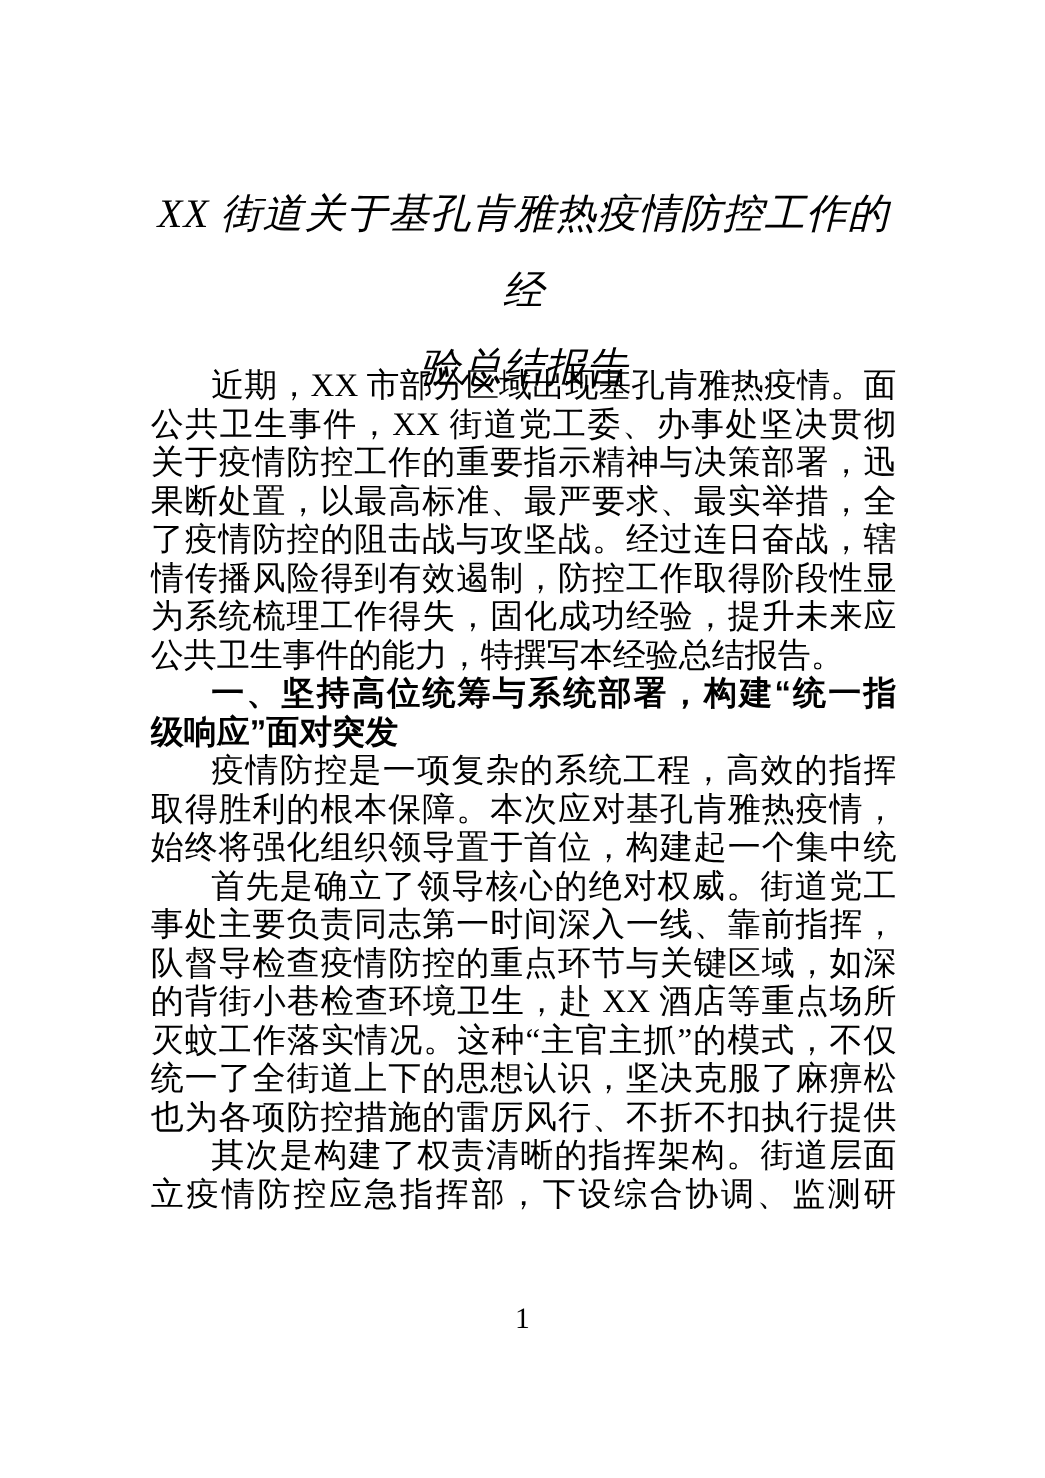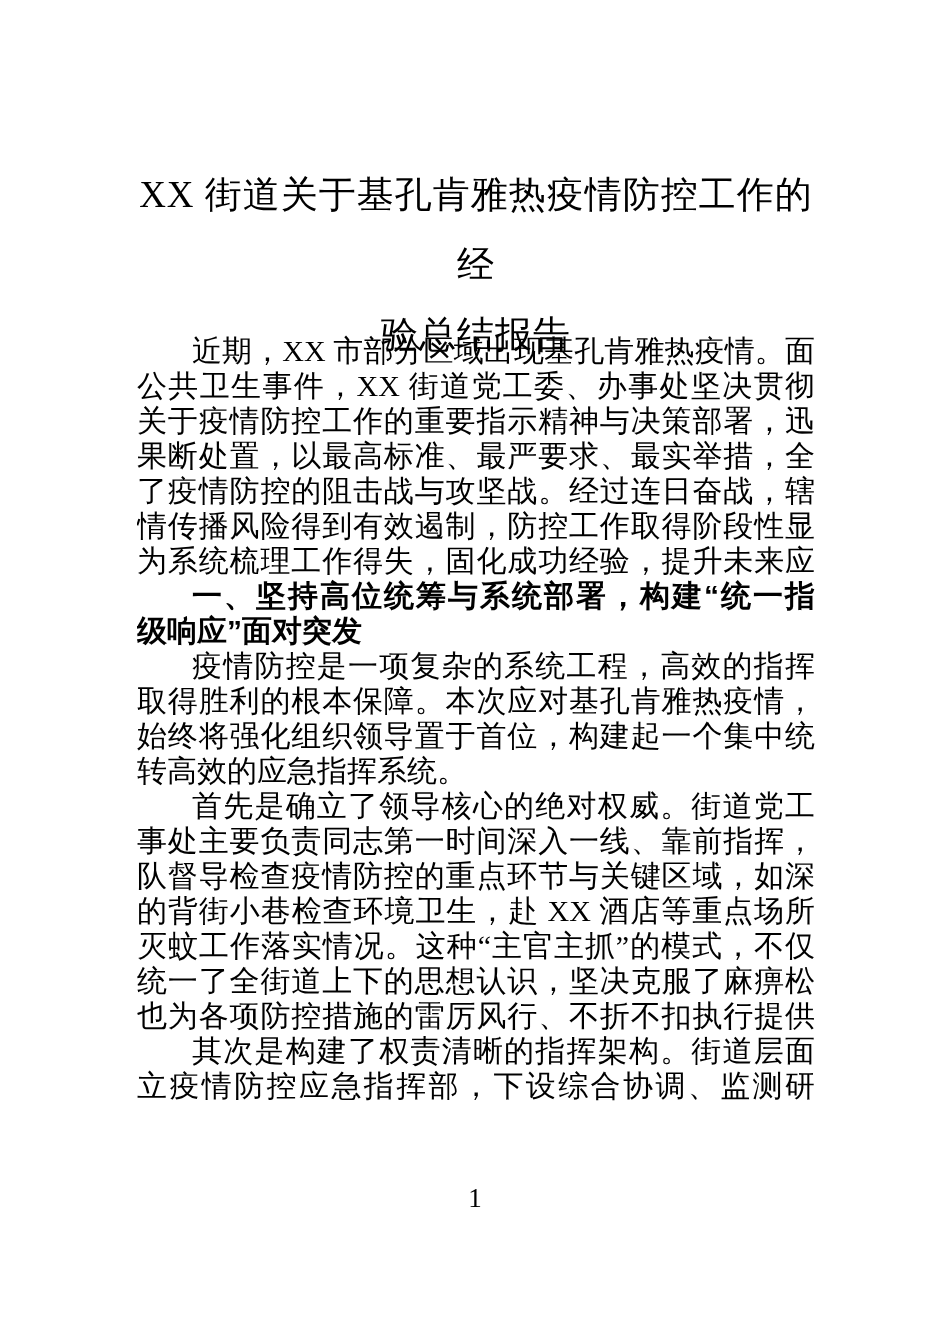--- a/index.html
+++ b/index.html
@@ -20,20 +20,21 @@
     position: absolute;
     top: 160px;
     left: 137px;
     width: 678px;
     text-align: center;
     font-size: 37px;
     line-height: 70px;
     font-weight: 500;
     letter-spacing: 1px;
     font-family: "Liberation Serif", "DejaVu Serif", serif;
+    font-style: italic;
   }
   .content {
     position: absolute;
     top: 333px;
     left: 137px;
     width: 678px;
     font-size: 30px;
   }
   .line {
     height: 35px;
@@ -75,26 +76,26 @@
   </div>
 
   <div class="content">
       <div class="line body indent full">近期，XX 市部分区域出现基孔肯雅热疫情。面对突发</div>
       <div class="line body full">公共卫生事件，XX 街道党工委、办事处坚决贯彻落实上级</div>
       <div class="line body full">关于疫情防控工作的重要指示精神与决策部署，迅速响应</div>
       <div class="line body full">果断处置，以最高标准、最严要求、最实举措，全面打响</div>
       <div class="line body full">了疫情防控的阻击战与攻坚战。经过连日奋战，辖区内疫</div>
       <div class="line body full">情传播风险得到有效遏制，防控工作取得阶段性显著成效</div>
       <div class="line body full">为系统梳理工作得失，固化成功经验，提升未来应对同类</div>
+      <div class="line body">公共卫生事件的能力，特撰写本经验总结报告。</div>
       <div class="line heading indent full">一、坚持高位统筹与系统部署，构建“统一指挥、分</div>
       <div class="line heading">级响应”面对突发</div>
       <div class="line body indent full">疫情防控是一项复杂的系统工程，高效的指挥体系是</div>
       <div class="line body full">取得胜利的根本保障。本次应对基孔肯雅热疫情，XX 街道</div>
       <div class="line body full">始终将强化组织领导置于首位，构建起一个集中统一、运</div>
-      <div class="line body">转高效的应急指挥系统。</div>
       <div class="line body indent full">首先是确立了领导核心的绝对权威。街道党工委、办</div>
       <div class="line body full">事处主要负责同志第一时间深入一线、靠前指挥，亲自带</div>
       <div class="line body full">队督导检查疫情防控的重点环节与关键区域，如深入 XX 村</div>
       <div class="line body full">的背街小巷检查环境卫生，赴 XX 酒店等重点场所检查防蚊</div>
       <div class="line body full">灭蚊工作落实情况。这种“主官主抓”的模式，不仅迅速</div>
       <div class="line body full">统一了全街道上下的思想认识，坚决克服了麻痹松懈情绪</div>
       <div class="line body full">也为各项防控措施的雷厉风行、不折不扣执行提供了坚强</div>
       <div class="line body indent full">其次是构建了权责清晰的指挥架构。街道层面迅速成</div>
       <div class="line body full">立疫情防控应急指挥部，下设综合协调、监测研判、环境</div>
     </div>

